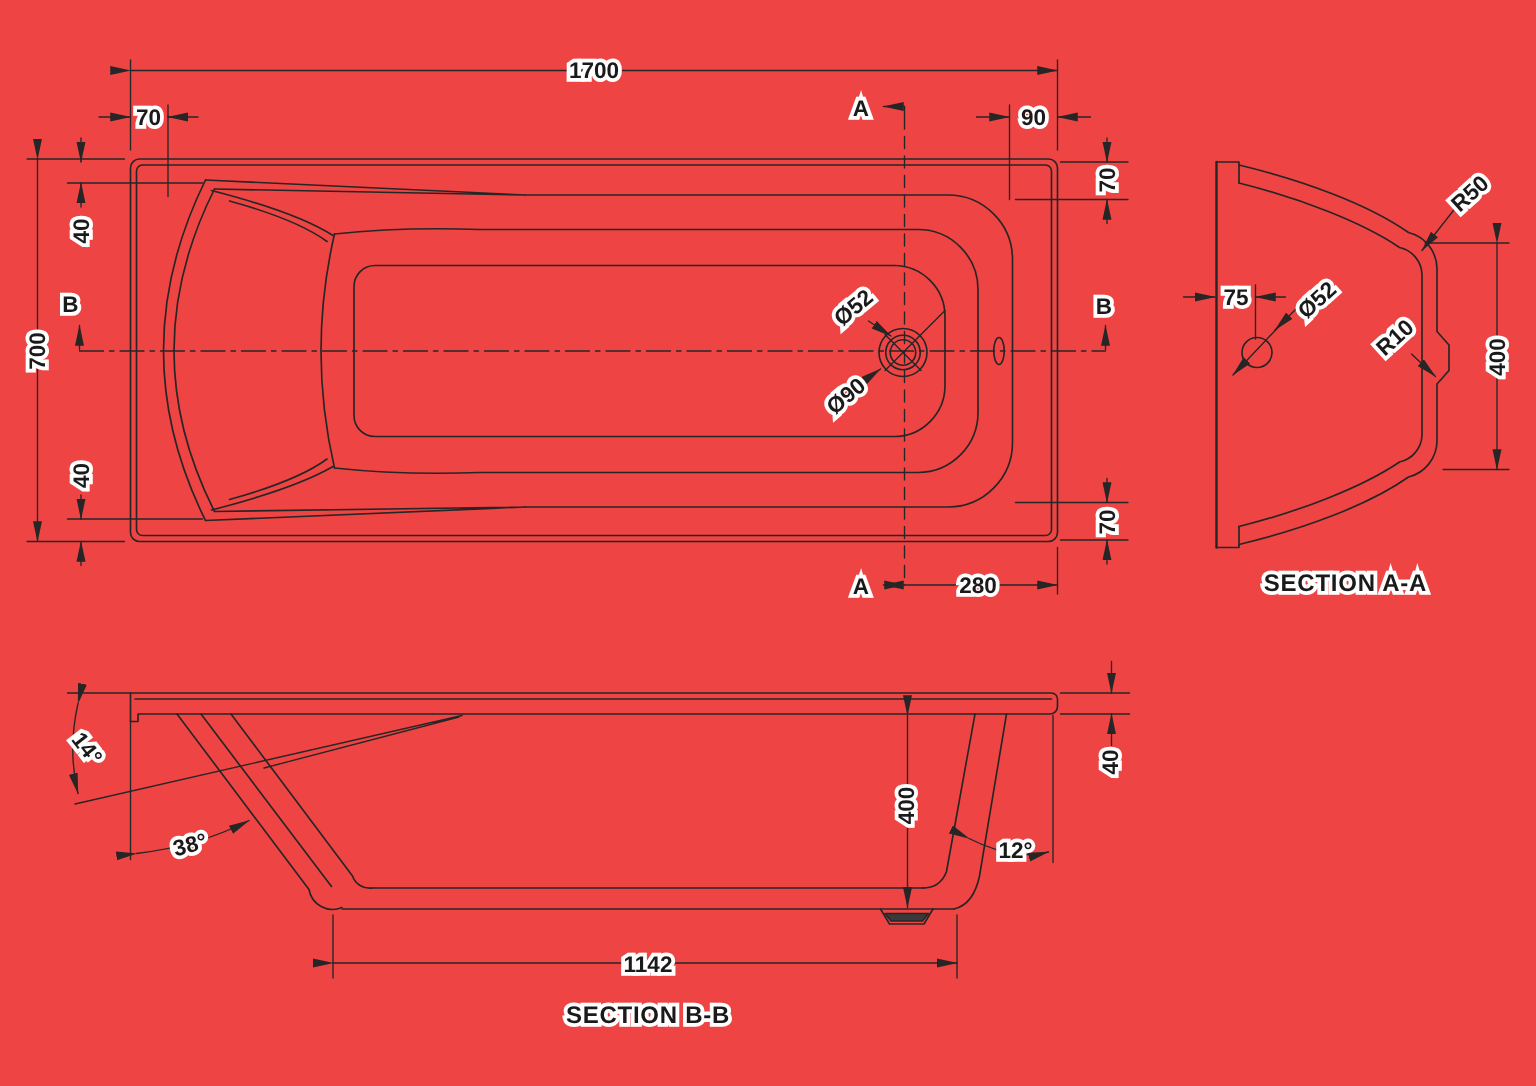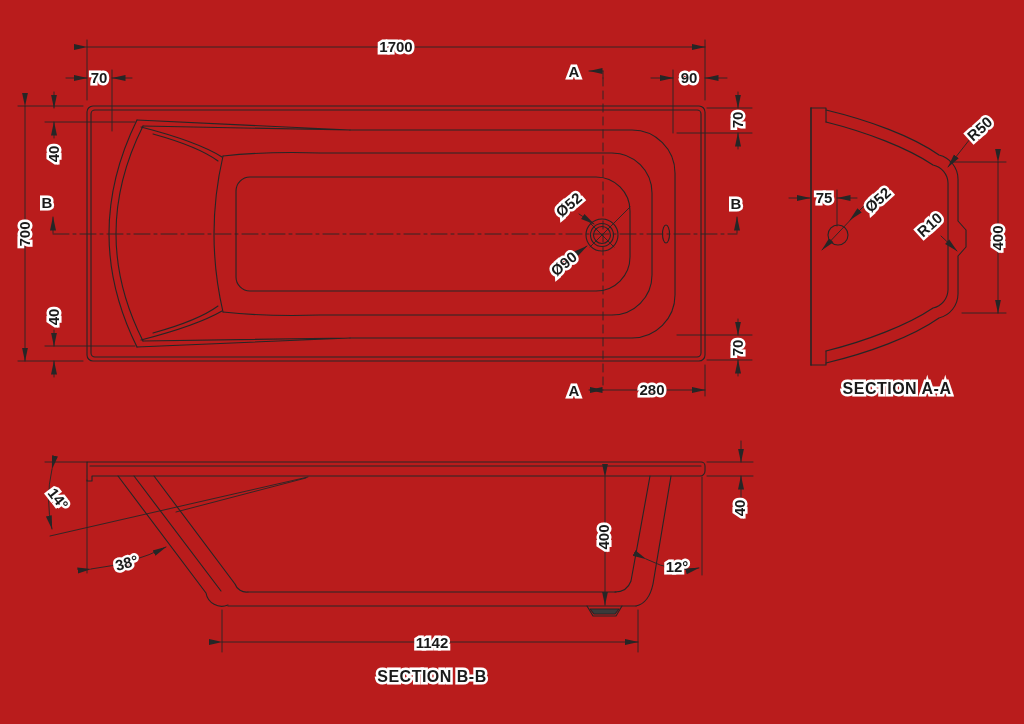--- a/index.html
+++ b/index.html
@@ -1,16 +1,16 @@
 <!DOCTYPE html>
 <html><head>
 <meta charset="utf-8">
 <style>
   html,body{margin:0;padding:0;background:#fff;}
-  .stage{position:relative;width:1024px;height:724px;background:#b91c1c;overflow:hidden;
+  .stage{position:relative;width:1024px;height:724px;background:#ef4444;overflow:hidden;
          font-family:"Liberation Sans", sans-serif;}
   svg{position:absolute;left:0;top:0;}
   svg path, svg line, svg rect, svg circle, svg ellipse, svg polyline{
     fill:none;stroke:#262626;stroke-width:1.1;stroke-linecap:round;stroke-linejoin:round;
   }
   svg .thin{stroke-width:0.9;}
   svg .thick{stroke-width:1.6;}
   svg .dash{stroke-dasharray:8 5;stroke-width:0.9;}
   svg .cline{stroke-dasharray:16 4 3 4;stroke-width:0.9;}
   svg text{

